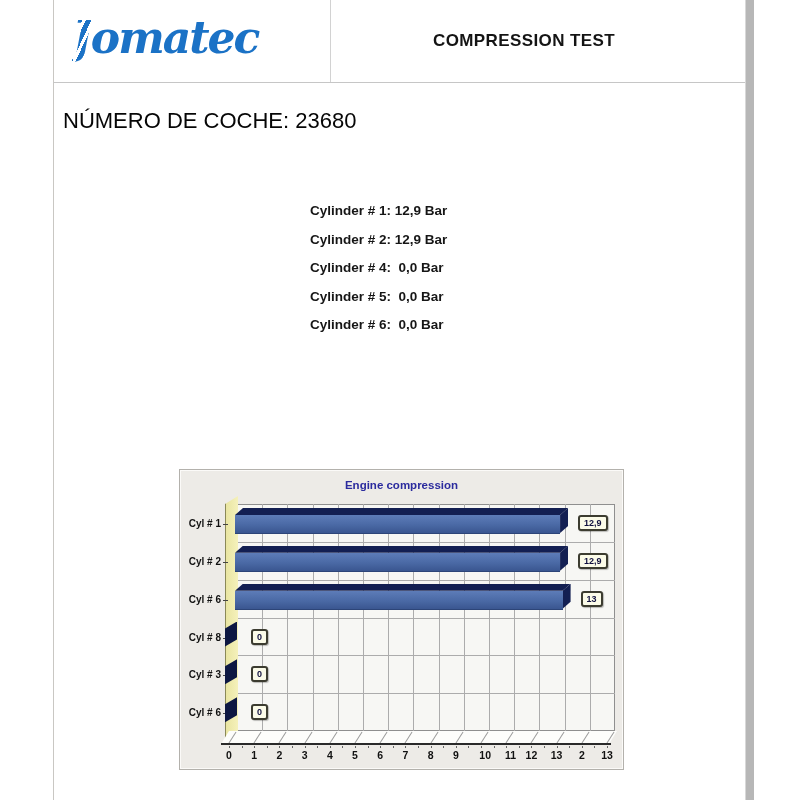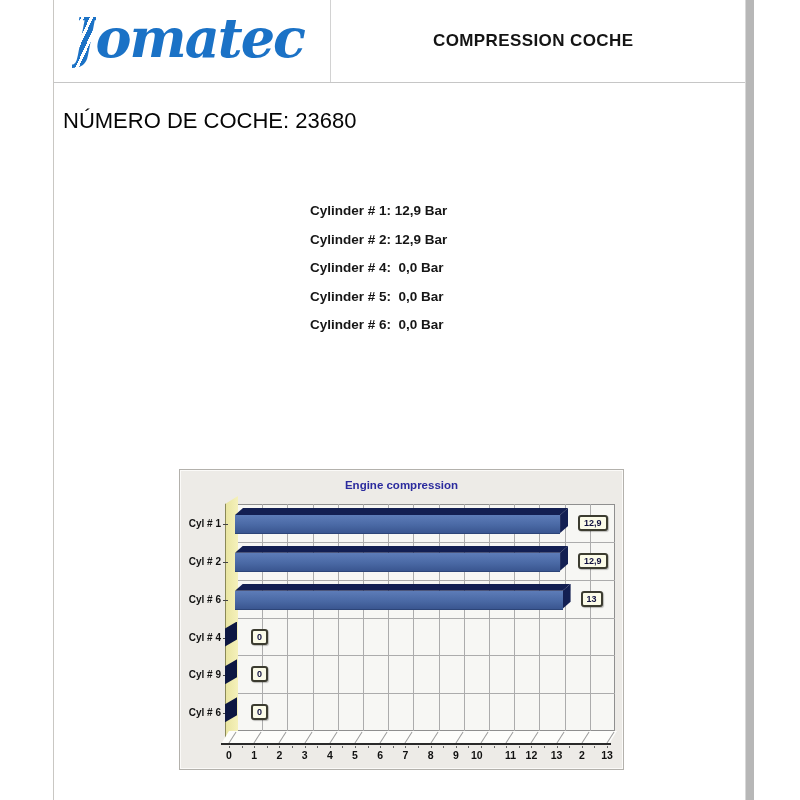--- a/index.html
+++ b/index.html
@@ -5,21 +5,21 @@
   html,body{margin:0;padding:0;width:800px;height:800px;background:#ffffff;overflow:hidden;
     font-family:"Liberation Sans",sans-serif;}
   .page{position:relative;width:800px;height:800px;background:#fff;}
   .left-border{position:absolute;left:53px;top:0;width:1px;height:800px;background:#c9c7c3;}
   .scrollbar{position:absolute;left:745px;top:0;width:8px;height:800px;background:#b7b7b7;
     border-left:1px solid #d8d8d8;}
   .logo-divider{position:absolute;left:330px;top:0;width:1px;height:82px;background:#d2d2d2;}
   .header-rule{position:absolute;left:53px;top:82px;width:692px;height:1px;background:#c6c6c6;}
   .logo{position:absolute;left:72px;top:6px;height:64px;line-height:64px;
     font-family:"DejaVu Serif","Liberation Serif",serif;font-style:italic;font-weight:bold;
-    font-size:54px;color:#1b72c6;letter-spacing:-2px;white-space:nowrap;}
+    font-size:44px;color:#1b72c6;letter-spacing:-2px;white-space:nowrap;}
   .logo .j{background:repeating-linear-gradient(115deg,#1b72c6 0 5px,#ffffff 5px 8px);
     -webkit-background-clip:text;background-clip:text;color:transparent;}
   .report-title{position:absolute;left:433px;top:31px;font-weight:bold;font-size:17px;
     color:#141414;letter-spacing:0.4px;white-space:nowrap;}
   .car-number{position:absolute;left:63px;top:108px;font-size:22px;font-weight:400;
     color:#060606;white-space:nowrap;}
   .readings{position:absolute;left:310px;top:197px;font-weight:bold;font-size:13.5px;color:#161616;}
   .readings .line{height:28.6px;line-height:28.6px;white-space:pre;}
   .chart-panel{position:absolute;left:179px;top:469px;width:443px;height:299px;
     background:#edebe7;border:1px solid #b3b1ac;
@@ -34,21 +34,21 @@
 <body>
 
 <div class="page">
 
   <div class="left-border"></div>
 
   <div class="logo"><span class="j">J</span><span>omatec</span></div>
 
   <div class="logo-divider"></div>
 
-  <div class="report-title">COMPRESSION COCHE</div>
+  <div class="report-title">COMPRESSION TEST</div>
 
   <div class="header-rule"></div>
 
   <div class="car-number">NÚMERO DE COCHE: 23680</div>
 
   <div class="readings">
     <div class="line">Cylinder # 1: 12,9 Bar</div>
     <div class="line">Cylinder # 2: 12,9 Bar</div>
     <div class="line">Cylinder # 4:  0,0 Bar</div>
     <div class="line">Cylinder # 5:  0,0 Bar</div>
@@ -131,21 +131,21 @@
         <div class="abs" style="left: 39px; top: 279px; width: 20px; text-align: center; font-weight: bold; font-size: 10.5px; color: rgb(17, 17, 17);">0</div>
         <div class="abs" style="left: 64.2px; top: 279px; width: 20px; text-align: center; font-weight: bold; font-size: 10.5px; color: rgb(17, 17, 17);">1</div>
         <div class="abs" style="left: 89.4px; top: 279px; width: 20px; text-align: center; font-weight: bold; font-size: 10.5px; color: rgb(17, 17, 17);">2</div>
         <div class="abs" style="left: 114.6px; top: 279px; width: 20px; text-align: center; font-weight: bold; font-size: 10.5px; color: rgb(17, 17, 17);">3</div>
         <div class="abs" style="left: 139.8px; top: 279px; width: 20px; text-align: center; font-weight: bold; font-size: 10.5px; color: rgb(17, 17, 17);">4</div>
         <div class="abs" style="left: 165px; top: 279px; width: 20px; text-align: center; font-weight: bold; font-size: 10.5px; color: rgb(17, 17, 17);">5</div>
         <div class="abs" style="left: 190.2px; top: 279px; width: 20px; text-align: center; font-weight: bold; font-size: 10.5px; color: rgb(17, 17, 17);">6</div>
         <div class="abs" style="left: 215.4px; top: 279px; width: 20px; text-align: center; font-weight: bold; font-size: 10.5px; color: rgb(17, 17, 17);">7</div>
         <div class="abs" style="left: 240.6px; top: 279px; width: 20px; text-align: center; font-weight: bold; font-size: 10.5px; color: rgb(17, 17, 17);">8</div>
         <div class="abs" style="left: 265.8px; top: 279px; width: 20px; text-align: center; font-weight: bold; font-size: 10.5px; color: rgb(17, 17, 17);">9</div>
-        <div class="abs" style="left: 291px; top: 279px; width: 20px; text-align: left; font-weight: bold; font-size: 10.5px; color: rgb(17, 17, 17);">10</div>
+        <div class="abs" style="left: 291px; top: 279px; width: 20px; text-align: right; font-weight: bold; font-size: 10.5px; color: rgb(17, 17, 17);">10</div>
         <div class="abs" style="left: 316.2px; top: 279px; width: 20px; text-align: right; font-weight: bold; font-size: 10.5px; color: rgb(17, 17, 17);">11</div>
         <div class="abs" style="left: 341.4px; top: 279px; width: 20px; text-align: center; font-weight: bold; font-size: 10.5px; color: rgb(17, 17, 17);">12</div>
         <div class="abs" style="left: 366.6px; top: 279px; width: 20px; text-align: center; font-weight: bold; font-size: 10.5px; color: rgb(17, 17, 17);">13</div>
         <div class="abs" style="left: 391.8px; top: 279px; width: 20px; text-align: center; font-weight: bold; font-size: 10.5px; color: rgb(17, 17, 17);">2</div>
         <div class="abs" style="left: 417px; top: 279px; width: 20px; text-align: center; font-weight: bold; font-size: 10.5px; color: rgb(17, 17, 17);">13</div>
         <div class="abs" style="left: 1px; top: 48px; width: 40px; text-align: right; font-weight: bold; font-size: 10px; color: rgb(17, 17, 17); white-space: pre;">Cyl # 1</div>
         <div class="abs" style="left: 43px; top: 54px; width: 5px; height: 1px; background: rgb(68, 68, 68);"></div>
         <div class="abs" style="left: 55px; top: 38px; width: 333.08px; height: 7px; background: rgb(19, 31, 82); clip-path: polygon(8px 0px, 100% 0px, calc(100% - 8px) 100%, 0px 100%);"></div>
         <div class="abs" style="left: 380.08px; top: 38px; width: 8px; height: 25px; background: rgb(19, 31, 82); clip-path: polygon(0px 7px, 100% 0px, 100% 18px, 0px 25px);"></div>
         <div class="abs" style="left: 55px; top: 45px; width: 325.08px; height: 18px; background: linear-gradient(rgb(93, 124, 184) 0%, rgb(74, 105, 165) 55%, rgb(58, 86, 144) 100%); border-bottom: 1px solid rgb(45, 69, 120);"></div>
@@ -155,25 +155,25 @@
         <div class="abs" style="left: 55px; top: 75.8333px; width: 333.08px; height: 7px; background: rgb(19, 31, 82); clip-path: polygon(8px 0px, 100% 0px, calc(100% - 8px) 100%, 0px 100%);"></div>
         <div class="abs" style="left: 380.08px; top: 75.8333px; width: 8px; height: 25px; background: rgb(19, 31, 82); clip-path: polygon(0px 7px, 100% 0px, 100% 18px, 0px 25px);"></div>
         <div class="abs" style="left: 55px; top: 82.8333px; width: 325.08px; height: 18px; background: linear-gradient(rgb(93, 124, 184) 0%, rgb(74, 105, 165) 55%, rgb(58, 86, 144) 100%); border-bottom: 1px solid rgb(45, 69, 120);"></div>
         <div class="abs" style="left: 398.08px; top: 82.8333px; padding: 1px 4px; font-size: 9px; font-weight: bold; color: rgb(16, 16, 63); background: rgb(251, 251, 232); border: 2px solid rgb(60, 60, 48); border-radius: 3px; box-shadow: rgba(0, 0, 0, 0.25) 1px 1px 1px;">12,9</div>
         <div class="abs" style="left: 1px; top: 123.667px; width: 40px; text-align: right; font-weight: bold; font-size: 10px; color: rgb(17, 17, 17); white-space: pre;">Cyl # 6</div>
         <div class="abs" style="left: 43px; top: 129.667px; width: 5px; height: 1px; background: rgb(68, 68, 68);"></div>
         <div class="abs" style="left: 55px; top: 113.667px; width: 335.6px; height: 7px; background: rgb(19, 31, 82); clip-path: polygon(8px 0px, 100% 0px, calc(100% - 8px) 100%, 0px 100%);"></div>
         <div class="abs" style="left: 382.6px; top: 113.667px; width: 8px; height: 25px; background: rgb(19, 31, 82); clip-path: polygon(0px 7px, 100% 0px, 100% 18px, 0px 25px);"></div>
         <div class="abs" style="left: 55px; top: 120.667px; width: 327.6px; height: 18px; background: linear-gradient(rgb(93, 124, 184) 0%, rgb(74, 105, 165) 55%, rgb(58, 86, 144) 100%); border-bottom: 1px solid rgb(45, 69, 120);"></div>
         <div class="abs" style="left: 400.6px; top: 120.667px; padding: 1px 4px; font-size: 9px; font-weight: bold; color: rgb(16, 16, 63); background: rgb(251, 251, 232); border: 2px solid rgb(60, 60, 48); border-radius: 3px; box-shadow: rgba(0, 0, 0, 0.25) 1px 1px 1px;">13</div>
-        <div class="abs" style="left: 1px; top: 161.5px; width: 40px; text-align: right; font-weight: bold; font-size: 10px; color: rgb(17, 17, 17); white-space: pre;">Cyl # 4</div>
+        <div class="abs" style="left: 1px; top: 161.5px; width: 40px; text-align: right; font-weight: bold; font-size: 10px; color: rgb(17, 17, 17); white-space: pre;">Cyl # 8</div>
         <div class="abs" style="left: 43px; top: 167.5px; width: 5px; height: 1px; background: rgb(68, 68, 68);"></div>
         <div class="abs" style="left: 45px; top: 151.5px; width: 12px; height: 25px; background: rgb(13, 23, 66); clip-path: polygon(0px 7px, 100% 0px, 100% 18px, 0px 25px);"></div>
         <div class="abs" style="left: 71px; top: 158.5px; padding: 1px 4px; font-size: 9px; font-weight: bold; color: rgb(16, 16, 63); background: rgb(251, 251, 232); border: 2px solid rgb(60, 60, 48); border-radius: 3px; box-shadow: rgba(0, 0, 0, 0.25) 1px 1px 1px;">0</div>
-        <div class="abs" style="left: 1px; top: 199.333px; width: 40px; text-align: right; font-weight: bold; font-size: 10px; color: rgb(17, 17, 17); white-space: pre;">Cyl # 9</div>
+        <div class="abs" style="left: 1px; top: 199.333px; width: 40px; text-align: right; font-weight: bold; font-size: 10px; color: rgb(17, 17, 17); white-space: pre;">Cyl # 3</div>
         <div class="abs" style="left: 43px; top: 205.333px; width: 5px; height: 1px; background: rgb(68, 68, 68);"></div>
         <div class="abs" style="left: 45px; top: 189.333px; width: 12px; height: 25px; background: rgb(13, 23, 66); clip-path: polygon(0px 7px, 100% 0px, 100% 18px, 0px 25px);"></div>
         <div class="abs" style="left: 71px; top: 196.333px; padding: 1px 4px; font-size: 9px; font-weight: bold; color: rgb(16, 16, 63); background: rgb(251, 251, 232); border: 2px solid rgb(60, 60, 48); border-radius: 3px; box-shadow: rgba(0, 0, 0, 0.25) 1px 1px 1px;">0</div>
         <div class="abs" style="left: 1px; top: 237.167px; width: 40px; text-align: right; font-weight: bold; font-size: 10px; color: rgb(17, 17, 17); white-space: pre;">Cyl # 6</div>
         <div class="abs" style="left: 43px; top: 243.167px; width: 5px; height: 1px; background: rgb(68, 68, 68);"></div>
         <div class="abs" style="left: 45px; top: 227.167px; width: 12px; height: 25px; background: rgb(13, 23, 66); clip-path: polygon(0px 7px, 100% 0px, 100% 18px, 0px 25px);"></div>
         <div class="abs" style="left: 71px; top: 234.167px; padding: 1px 4px; font-size: 9px; font-weight: bold; color: rgb(16, 16, 63); background: rgb(251, 251, 232); border: 2px solid rgb(60, 60, 48); border-radius: 3px; box-shadow: rgba(0, 0, 0, 0.25) 1px 1px 1px;">0</div>
       </div>
   </div>
 

